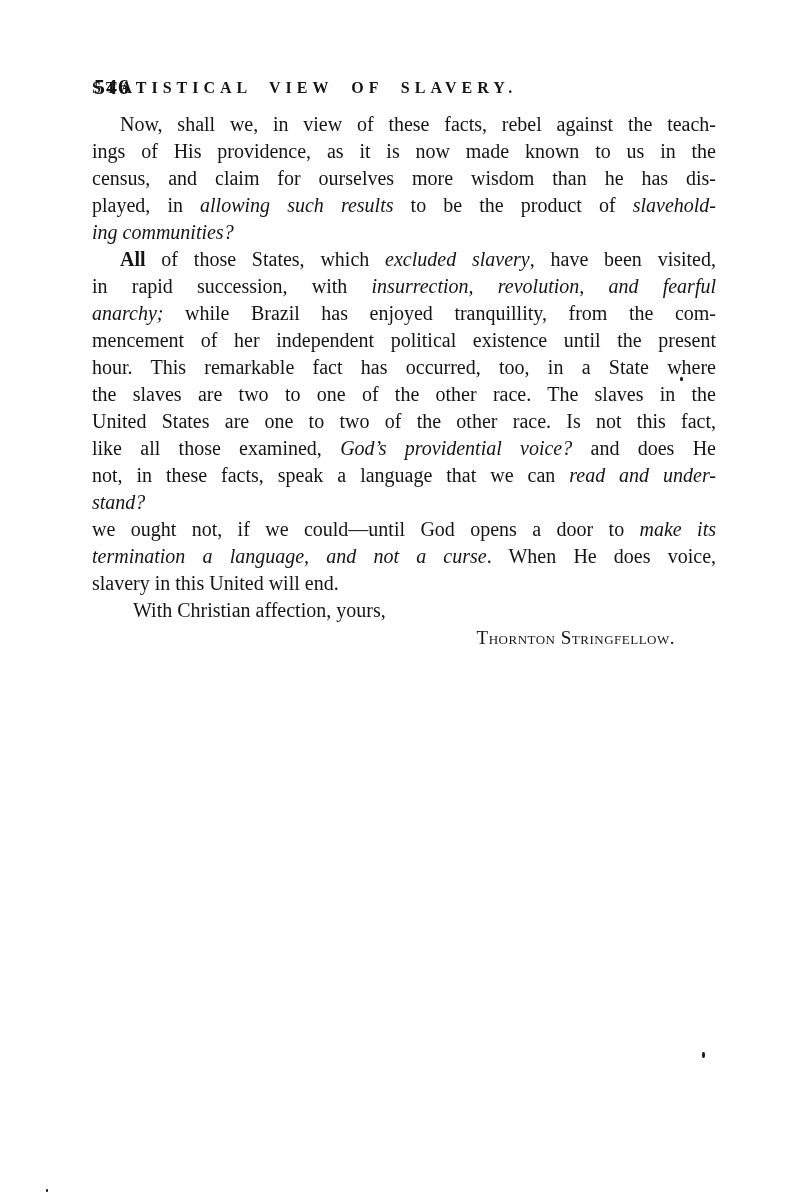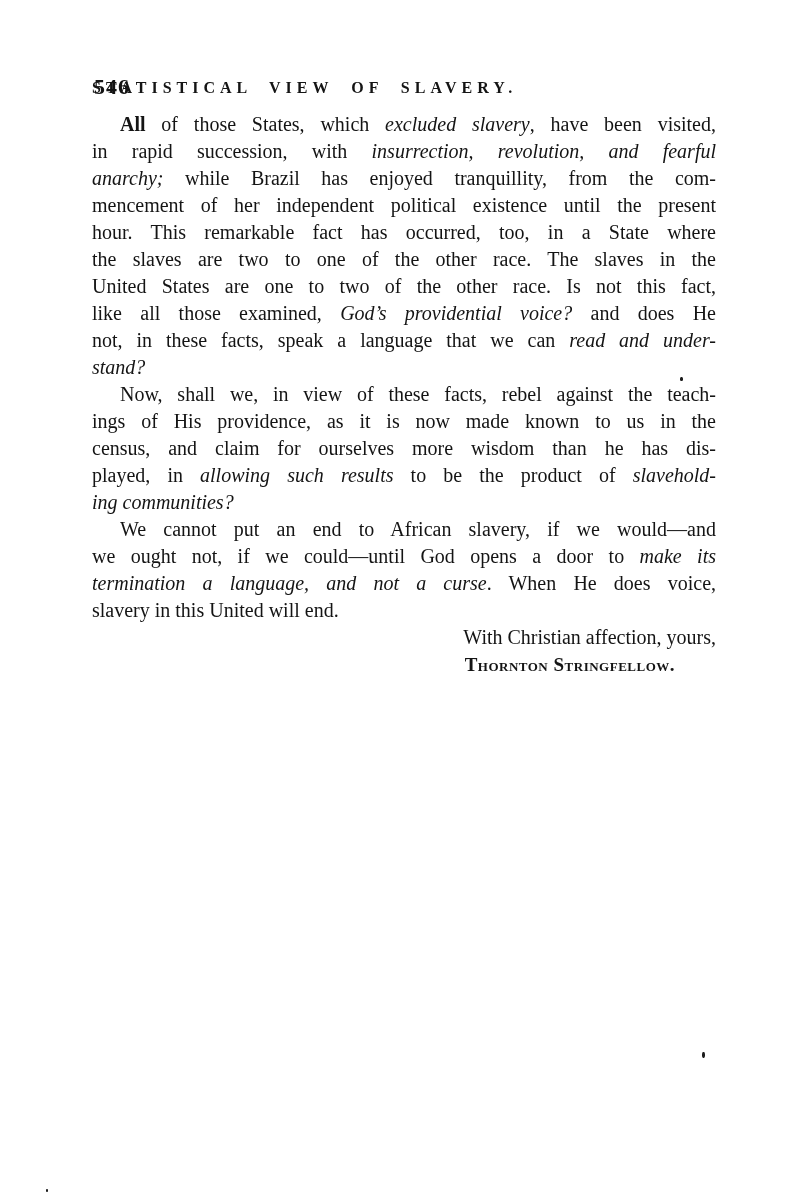--- a/index.html
+++ b/index.html
@@ -36,64 +36,63 @@
     width: 624px;
     font-size: 20px;
     line-height: 27px;
   }
   .para { margin: 0; }
   .line { text-align: left; }
   .line.just { text-align: justify; text-align-last: justify; }
   .line.first { text-indent: 28px; }
   .it { font-style: italic; }
   .bd { font-weight: bold; }
-  .closing { padding-left: 41px; text-align: right; }
+  .closing { padding-left: 41px; }
   .signature {
     text-align: right;
     padding-right: 41px;
     font-variant: small-caps;
-    font-weight: bold;
+    font-weight: normal;
     font-size: 19px;
     letter-spacing: 0.5px;
   }
   .speck { position: absolute; background: #1c1c1c; border-radius: 40%; }
   .speck-1 { left: 680px; top: 377px; width: 3px; height: 4px; }
   .speck-2 { left: 702px; top: 1052px; width: 3px; height: 6px; }
   .speck-3 { left: 46px; top: 1189px; width: 2px; height: 3px; }
 </style>
 </head>
 <body>
 
 <div class="page-number">546</div>
 
 <div class="running-head">STATISTICAL VIEW OF SLAVERY.</div>
 
 <div class="body-text">
   <div>
       <div class="para">
+        <div class="line first just"><span>Now, shall we, in view of these facts, rebel against the teach-</span></div>
+        <div class="line just"><span>ings of His providence, as it is now made known to us in the</span></div>
+        <div class="line just"><span>census, and claim for ourselves more wisdom than he has dis-</span></div>
+        <div class="line just"><span>played, in </span><span class="it">allowing such results</span><span> to be the product of </span><span class="it">slavehold-</span></div>
+        <div class="line"><span class="it">ing communities?</span></div>
+      </div>
+      <div class="para">
         <div class="line first just"><span class="bd">All</span><span> of those States, which </span><span class="it">excluded slavery</span><span>, have been visited,</span></div>
         <div class="line just"><span>in rapid succession, with </span><span class="it">insurrection, revolution, and fearful</span></div>
         <div class="line just"><span class="it">anarchy;</span><span> while Brazil has enjoyed tranquillity, from the com-</span></div>
         <div class="line just"><span>mencement of her independent political existence until the present</span></div>
         <div class="line just"><span>hour. This remarkable fact has occurred, too, in a State where</span></div>
         <div class="line just"><span>the slaves are two to one of the other race. The slaves in the</span></div>
         <div class="line just"><span>United States are one to two of the other race. Is not this fact,</span></div>
         <div class="line just"><span>like all those examined, </span><span class="it">God’s providential voice?</span><span> and does He</span></div>
         <div class="line just"><span>not, in these facts, speak a language that we can </span><span class="it">read and under-</span></div>
         <div class="line"><span class="it">stand?</span></div>
       </div>
       <div class="para">
-        <div class="line first just"><span>Now, shall we, in view of these facts, rebel against the teach-</span></div>
-        <div class="line just"><span>ings of His providence, as it is now made known to us in the</span></div>
-        <div class="line just"><span>census, and claim for ourselves more wisdom than he has dis-</span></div>
-        <div class="line just"><span>played, in </span><span class="it">allowing such results</span><span> to be the product of </span><span class="it">slavehold-</span></div>
-        <div class="line"><span class="it">ing communities?</span></div>
-      </div>
-      <div class="para">
-        <div class="line first just"><span>We cannot put an end to African slavery, if we would—and</span></div>
         <div class="line just"><span>we ought not, if we could—until God opens a door to </span><span class="it">make its</span></div>
         <div class="line just"><span class="it">termination a language, and not a curse</span><span>. When He does voice,</span></div>
         <div class="line"><span>slavery in this United will end.</span></div>
       </div>
     </div>
   <div class="line closing">With Christian affection, yours,</div>
   <div class="line signature">Thornton Stringfellow.</div>
 </div>
 
 <div class="speck speck-1"></div>

